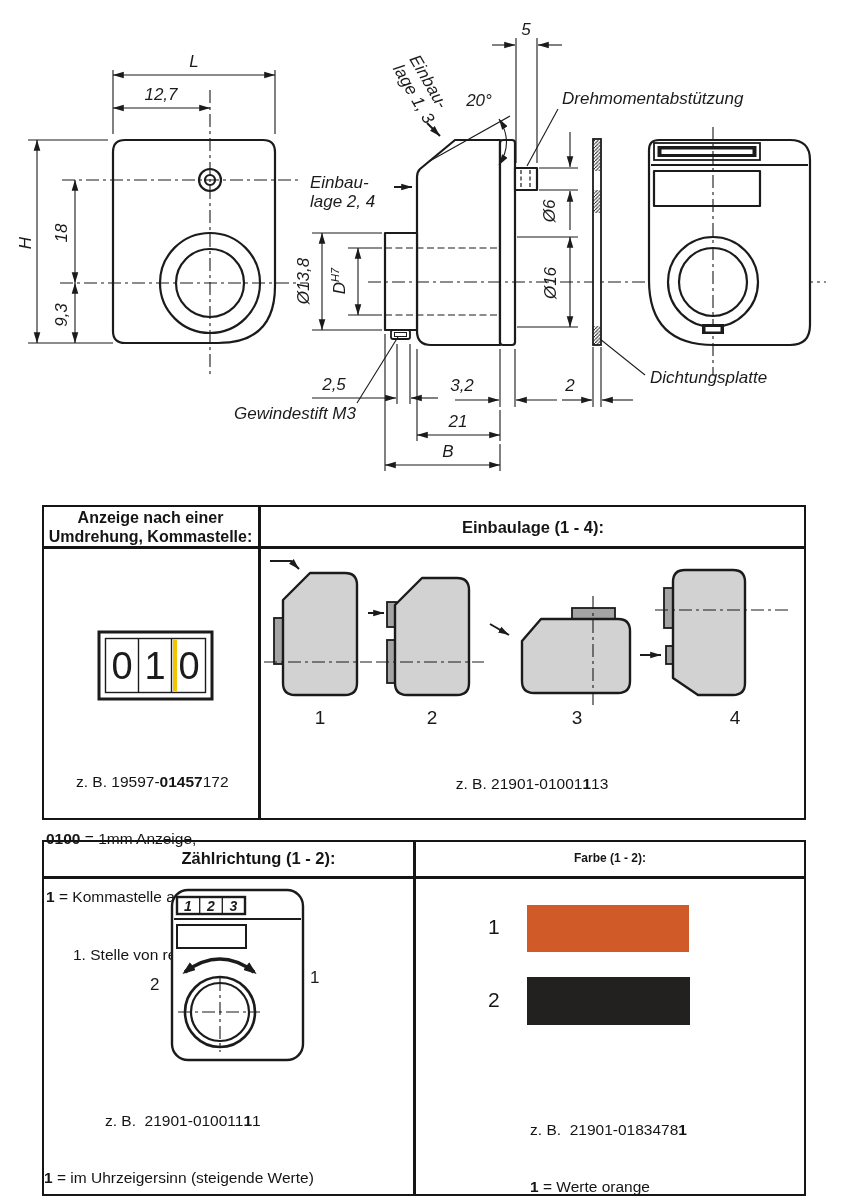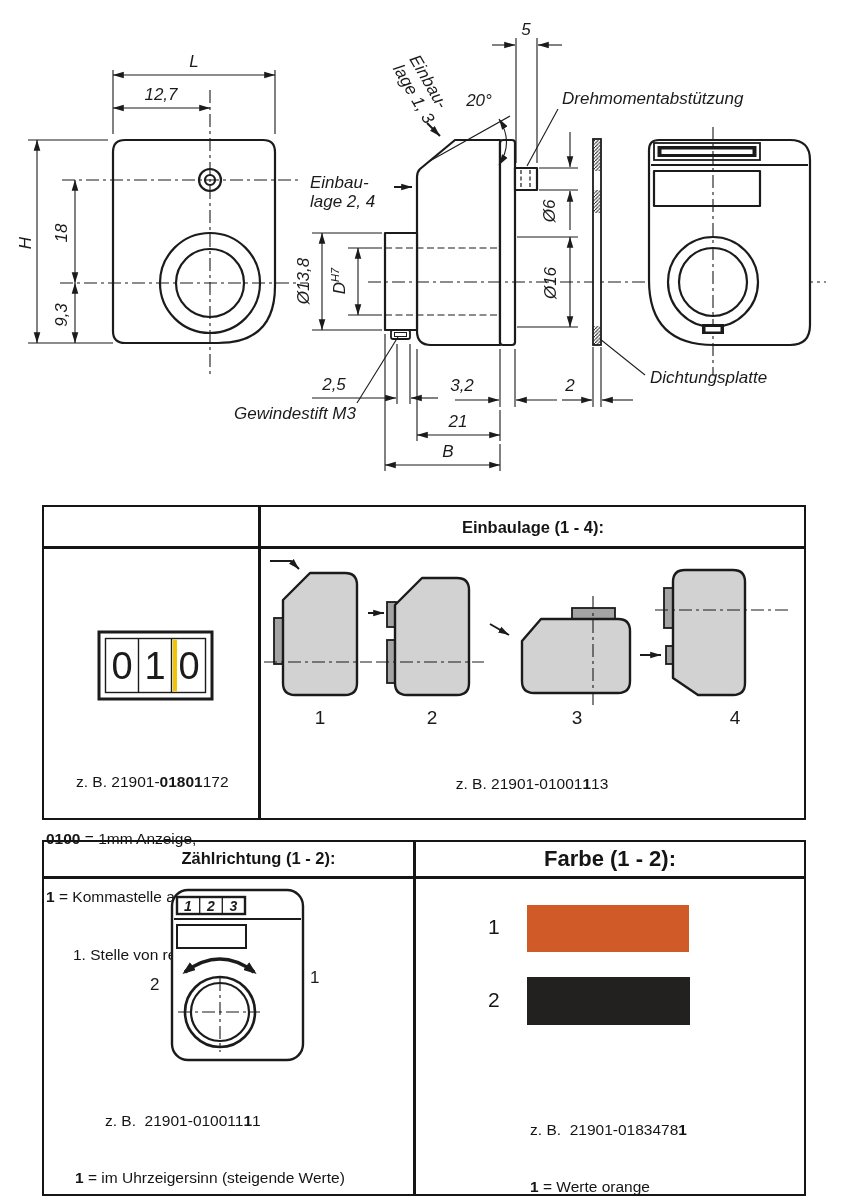--- a/index.html
+++ b/index.html
@@ -165,35 +165,39 @@
       <circle class="n" cx="713" cy="282" r="34"></circle>
       <rect x="702" y="324" width="22" height="10" fill="#1b1b1b"></rect>
       <rect x="705.5" y="327" width="15" height="4.5" fill="#fff"></rect>
     </g>
   </svg>
 
   <div class="abs box" style="left:42px;top:505px;width:764px;height:315px"></div>
   <div class="abs vline" style="left:258px;top:505px;height:315px"></div>
   <div class="abs hline" style="left:42px;top:546px;width:764px"></div>
 
+  <div class="abs hdr" style="left:45px;top:508px;width:211px">
+    <div>Anzeige nach einer</div>
+    <div>Umdrehung, Kommastelle:</div>
+  </div>
   <div class="abs hdr" style="left:261px;top:518px;width:544px;font-size:16.5px">Einbaulage (1 - 4):</div>
 
   <svg class="abs" style="left:97px;top:630px" width="118" height="72" viewBox="0 0 118 72">
     <rect x="2" y="2" width="113" height="67" fill="#fff" stroke="#1b1b1b" stroke-width="3"></rect>
     <rect x="8.5" y="8.5" width="100" height="54" fill="#fff" stroke="#1b1b1b" stroke-width="1.4"></rect>
     <line x1="41.5" y1="8.5" x2="41.5" y2="62.5" stroke="#1b1b1b" stroke-width="1.4"></line>
     <line x1="74.5" y1="8.5" x2="74.5" y2="62.5" stroke="#1b1b1b" stroke-width="1.4"></line>
     <rect x="76" y="9.5" width="4" height="52" fill="#f3c400"></rect>
     <text class="digit" x="25" y="49" text-anchor="middle">0</text>
     <text class="digit" x="58" y="49" text-anchor="middle">1</text>
     <text class="digit" x="92" y="49" text-anchor="middle">0</text>
   </svg>
 
   <div class="abs txt" style="left:46px;top:733px;width:210px">
-    <div style="padding-left:30px"><span>z. B. 21901-</span><b>01801</b><span>172</span></div>
+    <div style="padding-left:30px"><span>z. B. 19597-</span><b>01457</b><span>172</span></div>
     <div><b>0100</b><span> = 1mm Anzeige,</span></div>
     <div><b>1</b><span> = Kommastelle an</span></div>
     <div style="padding-left:27px"><span>1. Stelle von rechts</span></div>
   </div>
 
   <svg class="abs" style="left:256px;top:548px" width="550" height="186" viewBox="0 0 550 186">
     <defs>
       <marker id="ahE" viewBox="0 0 12 8" markerWidth="12" markerHeight="8" refX="10.8" refY="4" orient="auto-start-reverse" markerUnits="userSpaceOnUse">
         <path d="M0,0.7 L11,4 L0,7.3 Z" fill="#1b1b1b"></path>
       </marker>
@@ -236,21 +240,21 @@
 
   <div class="abs txt center" style="left:258px;top:735px;width:548px">
     <div><span>z. B. 21901-01001</span><b>1</b><span>13</span></div>
   </div>
 
   <div class="abs box" style="left:42px;top:840px;width:764px;height:356px"></div>
   <div class="abs vline" style="left:413px;top:840px;height:356px"></div>
   <div class="abs hline" style="left:42px;top:876px;width:764px"></div>
 
   <div class="abs hdr" style="left:45px;top:849px;width:427px;font-size:16.5px">Zählrichtung (1 - 2):</div>
-  <div class="abs hdr" style="left:416px;top:849px;width:388px;font-size:22px">Farbe (1 - 2):</div>
+  <div class="abs hdr" style="left:416px;top:849px;width:388px;font-size:12px">Farbe (1 - 2):</div>
 
   <svg class="abs" style="left:128px;top:884px" width="212" height="180" viewBox="0 0 212 180">
     <defs>
       <marker id="ahZ" viewBox="0 0 12 9" markerWidth="13" markerHeight="10" refX="9" refY="4.5" orient="auto-start-reverse" markerUnits="userSpaceOnUse">
         <path d="M0,0 L12,4.5 L0,9 Z" fill="#1b1b1b"></path>
       </marker>
     </defs>
     <rect x="44" y="6" width="131" height="170" rx="16" fill="#fff" stroke="#1b1b1b" stroke-width="2.4"></rect>
     <rect x="49" y="13" width="68" height="17" fill="#fff" stroke="#1b1b1b" stroke-width="2.4"></rect>
     <line x1="71.7" y1="13" x2="71.7" y2="30" stroke="#1b1b1b" stroke-width="1.3"></line>
@@ -263,21 +267,21 @@
     <circle cx="92" cy="128" r="35" fill="none" stroke="#1b1b1b" stroke-width="2.6"></circle>
     <circle cx="92" cy="128" r="29" fill="none" stroke="#1b1b1b" stroke-width="2.2"></circle>
     <path class="cl" d="M50,128 H132 M92,94 V168"></path>
     <path d="M57,88 Q92,62 126,88" fill="none" stroke="#1b1b1b" stroke-width="3.5" marker-start="url(#ahZ)" marker-end="url(#ahZ)"></path>
     <text x="22" y="106" font-size="21">2</text>
     <text x="182" y="99" font-size="21">1</text>
   </svg>
 
   <div class="abs txt" style="left:44px;top:1072px;width:367px">
     <div style="padding-left:61px"><span>z. B.  21901-010011</span><b>1</b><span>1</span></div>
-    <div style="padding-left:31px"><b>1</b><span> = im Uhrzeigersinn (steigende Werte)</span></div>
+    <div style=""><b>1</b><span> = im Uhrzeigersinn (steigende Werte)</span></div>
     
   </div>
 
   <div class="abs numlbl" style="left:488px;top:915px;width:24px">1</div>
   <svg class="abs" style="left:527px;top:905px" width="162" height="47">
     <rect x="0" y="0" width="162" height="47" fill="#d05a28"></rect>
   </svg>
   <div class="abs numlbl" style="left:488px;top:988px;width:24px">2</div>
   <svg class="abs" style="left:527px;top:977px" width="163" height="48">
     <rect x="0" y="0" width="163" height="48" fill="#222120"></rect>

